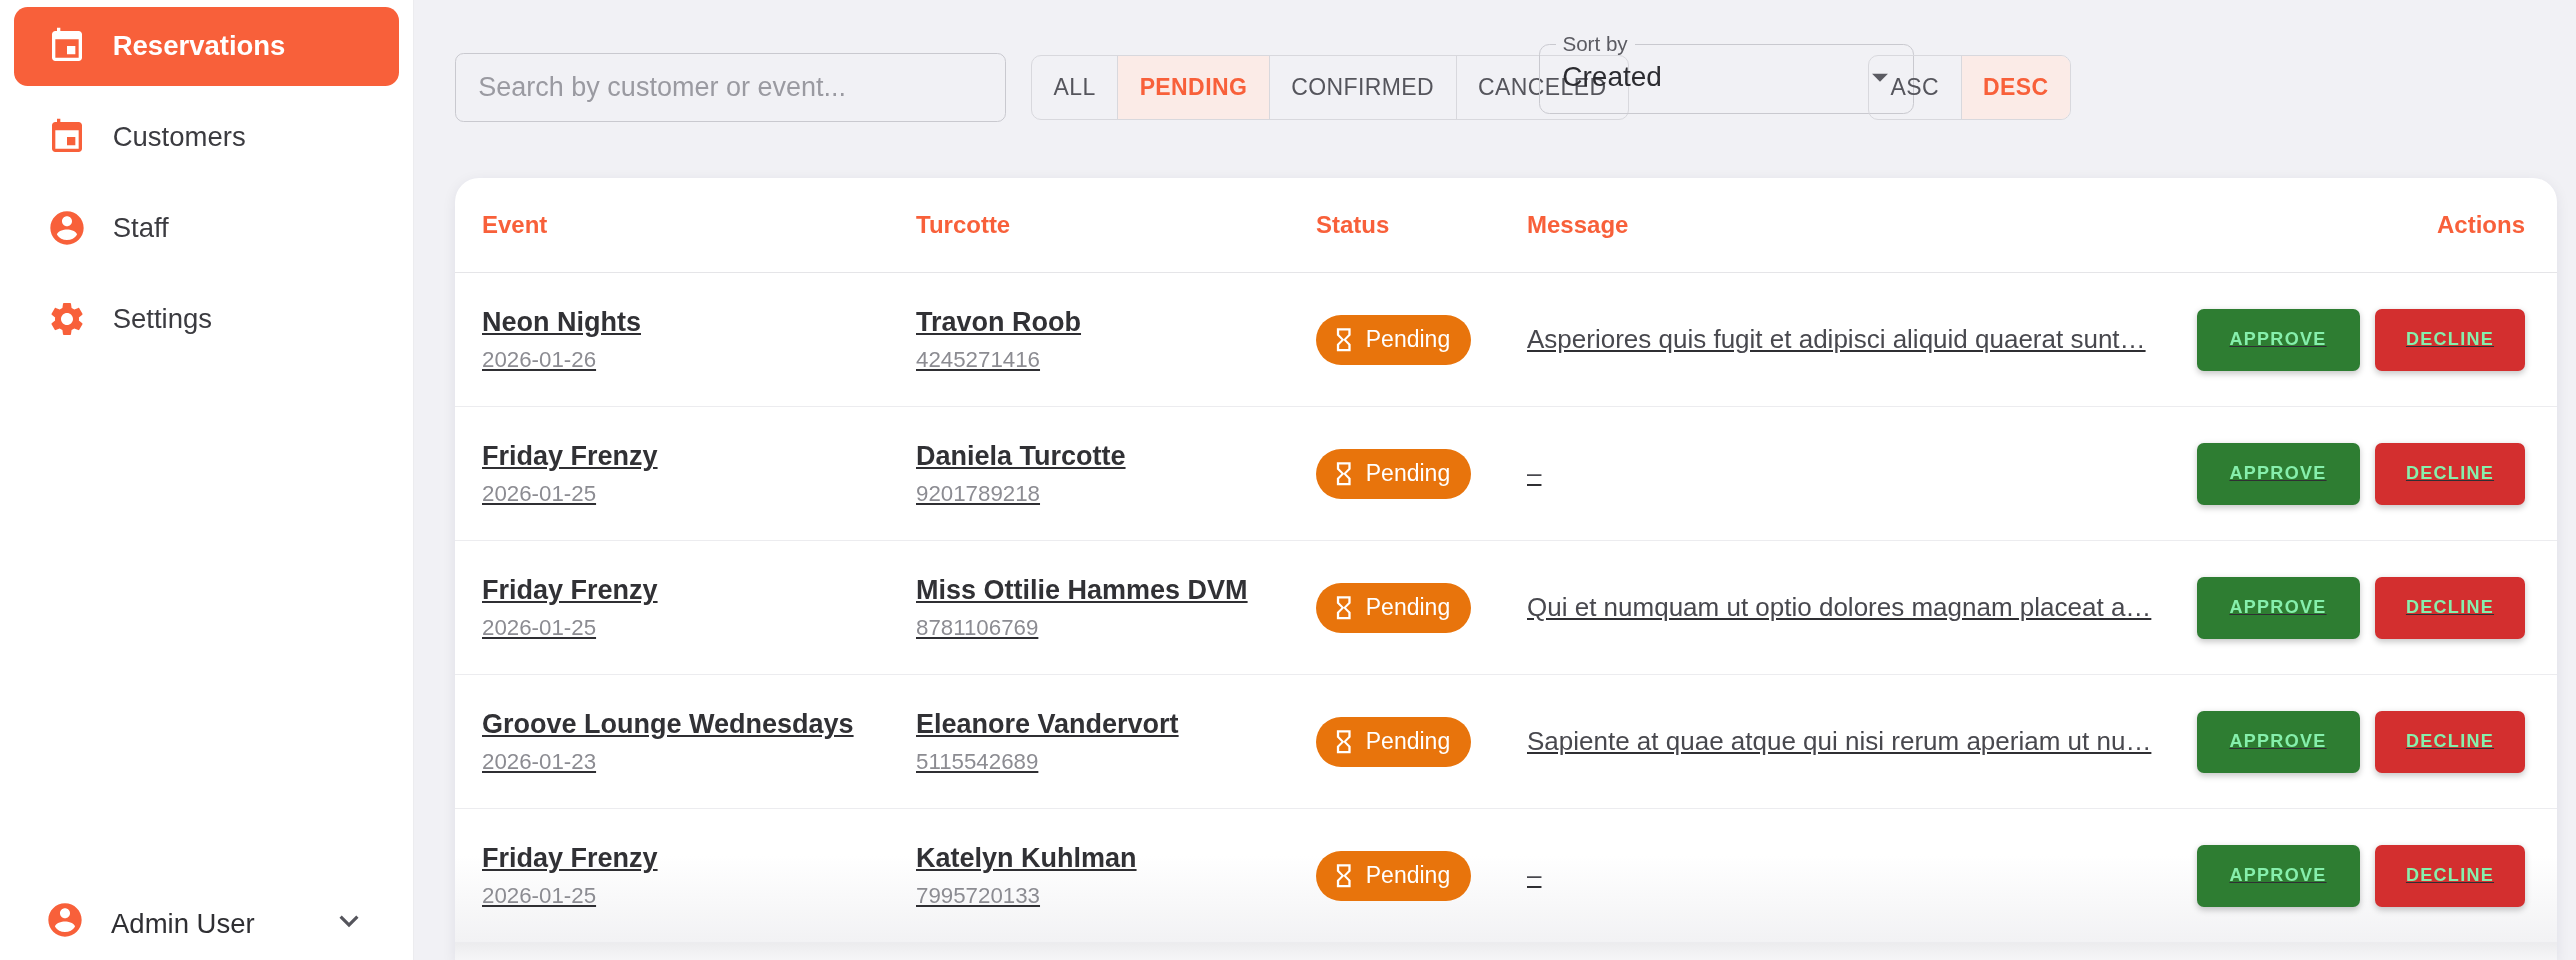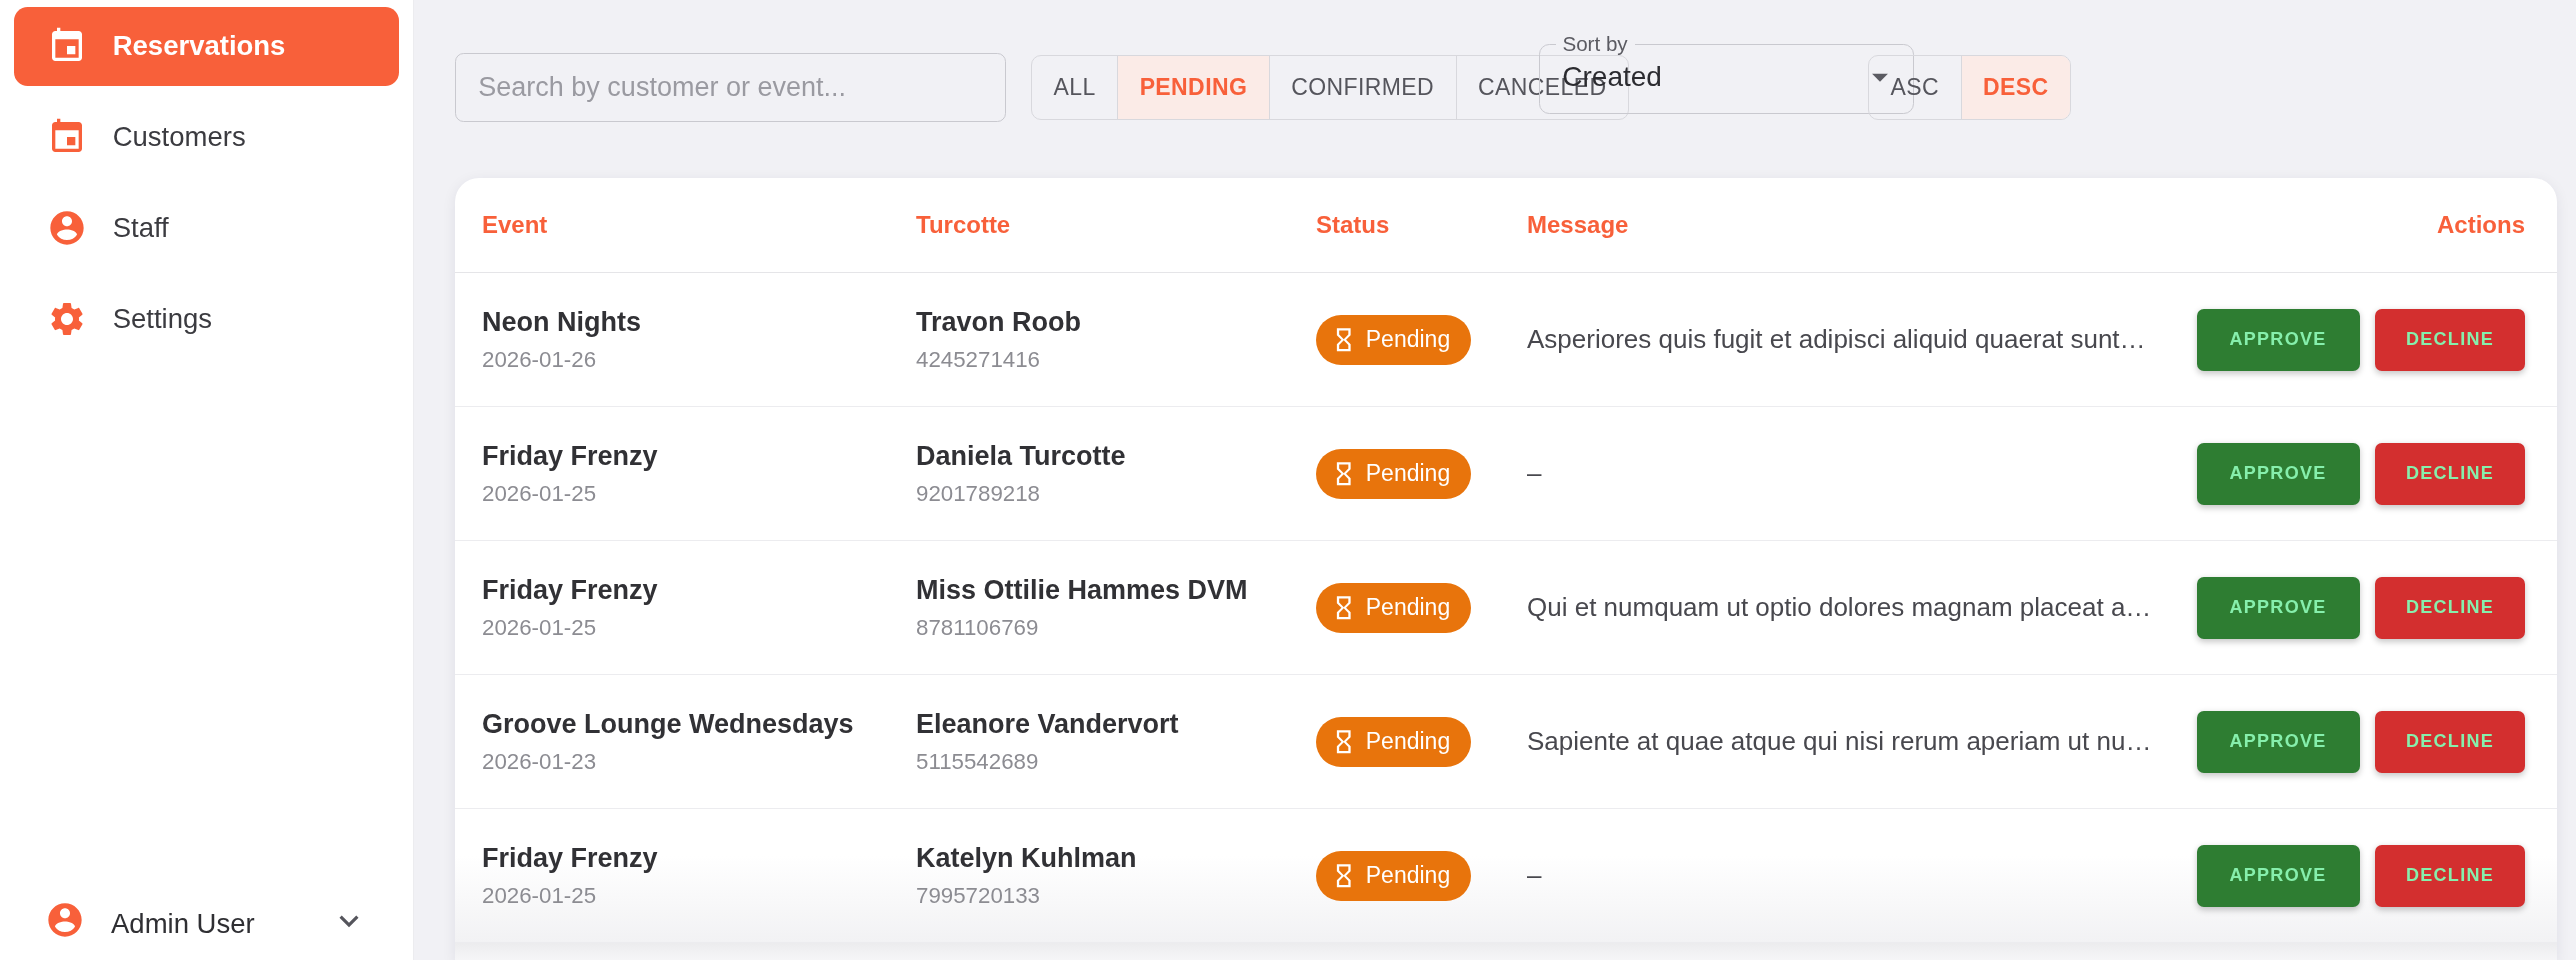--- a/index.html
+++ b/index.html
@@ -83,21 +83,21 @@
   }
   .thead, .trow {
     display:grid;
     grid-template-columns:434px 400px 211px 1fr 361px;
     align-items:center;
     padding:0 32px 0 27px;
   }
   .thead { height:95px; border-bottom:1.7px solid #E5E5E8; }
   .th { font-size:24px; font-weight:600; color:#F8603A; }
   .th-actions { text-align:right; }
-  .trow { height:134px; border-bottom:1.7px solid #ECECEF; }
+  .trow { height:134px; border-bottom:1.7px solid #ECECEF;text-decoration:underline; }
   .trow:last-of-type { background:linear-gradient(180deg,#FFFFFF 35%,#F2F2F4 100%); }
   .table-foot { height:18px; background:linear-gradient(180deg,#ECECEE,#F6F6F8); }
 
   .primary { font-size:27px; font-weight:700; color:#313135; line-height:1.2; }
   .secondary { font-size:22.3px; color:#8C8C92; margin-top:7.7px; }
 
   .chip {
     display:inline-flex; align-items:center; gap:8.6px;
     height:50px; padding:0 20.6px 0 13.7px; border-radius:25px;
     background:#E8740C; color:#FFFFFF; font-size:23px;

